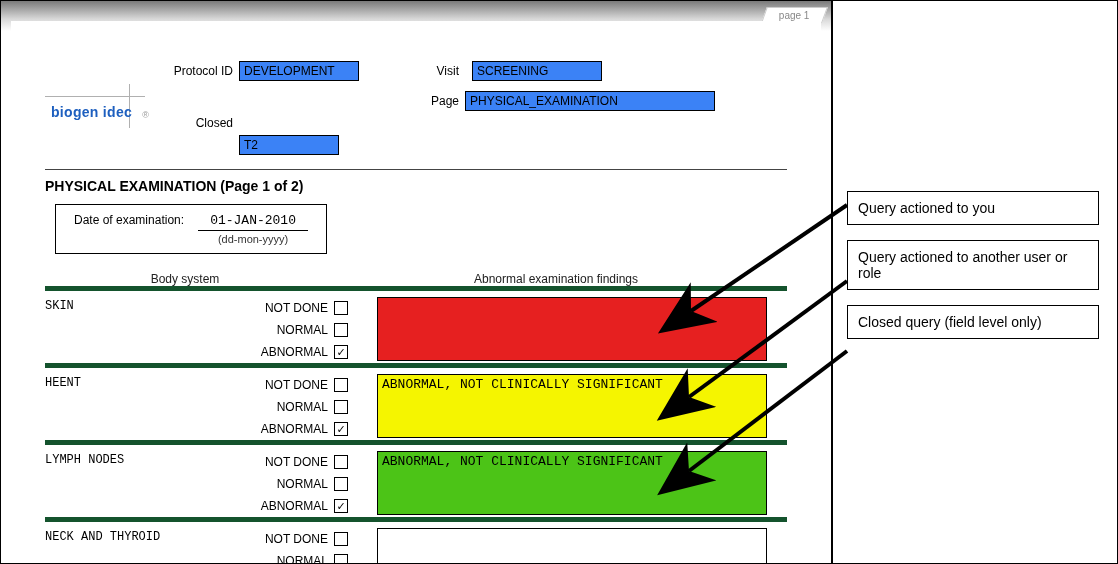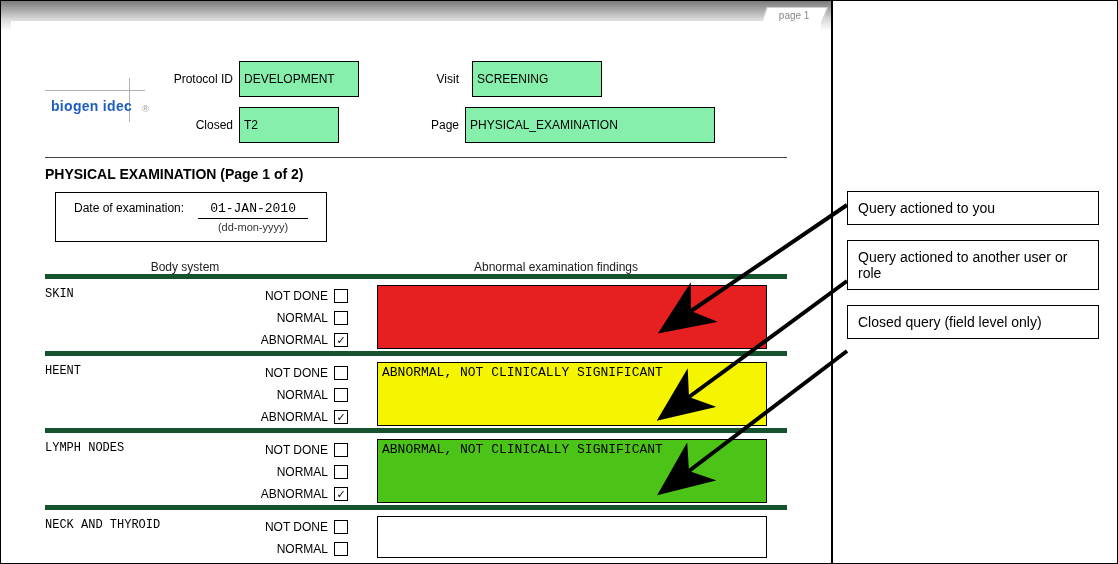--- a/index.html
+++ b/index.html
@@ -15,21 +15,21 @@
   .logo { width: 110px; height: 40px; position: relative; }
   .logo-text { color: #1d5fbf; font-weight: 600; font-size: 14px; letter-spacing: .3px; position: absolute; bottom: 8px; left: 6px; font-family: Arial, sans-serif; }
   .logo-line-h { position: absolute; top: 8px; left: 0; right: 10px; height: 1px; background: #b0b0b0; }
   .logo-line-v { position: absolute; top: -4px; bottom: 0; left: 84px; width: 1px; background: #b0b0b0; }
   .logo-dot { position: absolute; right: 6px; bottom: 8px; font-size: 9px; color: #999; }
 
   .hdr-fields { display: flex; gap: 60px; }
   .hdr-col { display: flex; flex-direction: column; gap: 10px; }
   .hdr-field { display: flex; align-items: center; gap: 6px; }
   .hdr-label { text-align: right; }
-  .hdr-input { border: 1px solid #000; padding: 2px 4px; height: 36px; font-size: 12px; background: #86efac; }
+  .hdr-input { border: 1px solid #000; padding: 2px 4px; height: 20px; font-size: 12px; background: #3b82f6; }
 
   .divider { border-top: 1px solid #444; margin: 14px 0 8px 0; }
 
   .title { font-weight: bold; font-size: 14px; margin-bottom: 10px; }
 
   .exam-date-box { display: inline-flex; align-items: flex-start; gap: 14px; border: 1px solid #000; padding: 8px 18px; margin-left: 10px; }
   .exam-date-val { text-align: center; }
   .exam-date-val .v { font-family: "Courier New", monospace; font-size: 13px; padding: 0 4px 2px 4px; border-bottom: 1px solid #000; display: inline-block; min-width: 110px; }
   .exam-date-val .fmt { font-size: 11px; color: #333; margin-top: 2px; }
 
@@ -75,21 +75,21 @@
         </div>
 
         <div class="hdr-fields">
           <div class="hdr-col">
             <div class="hdr-field">
               <span class="hdr-label" style="width:70px">Protocol ID</span>
               <input class="hdr-input" style="width: 120px;" value="DEVELOPMENT">
             </div>
             <div class="hdr-field">
               <span class="hdr-label" style="width:70px">Closed</span>
-              <input class="hdr-input" style="width: 100px;" value="T2">
+              <input class="hdr-input" style="width: 100px; margin-top: 44px;" value="T2">
             </div>
           </div>
           <div class="hdr-col">
             <div class="hdr-field">
               <span class="hdr-label" style="width:40px">Visit</span>
               <input class="hdr-input" style="width: 130px; margin-left: 7px;" value="SCREENING">
             </div>
             <div class="hdr-field">
               <span class="hdr-label" style="width:40px">Page</span>
               <input class="hdr-input" style="width: 250px;" value="PHYSICAL_EXAMINATION">

